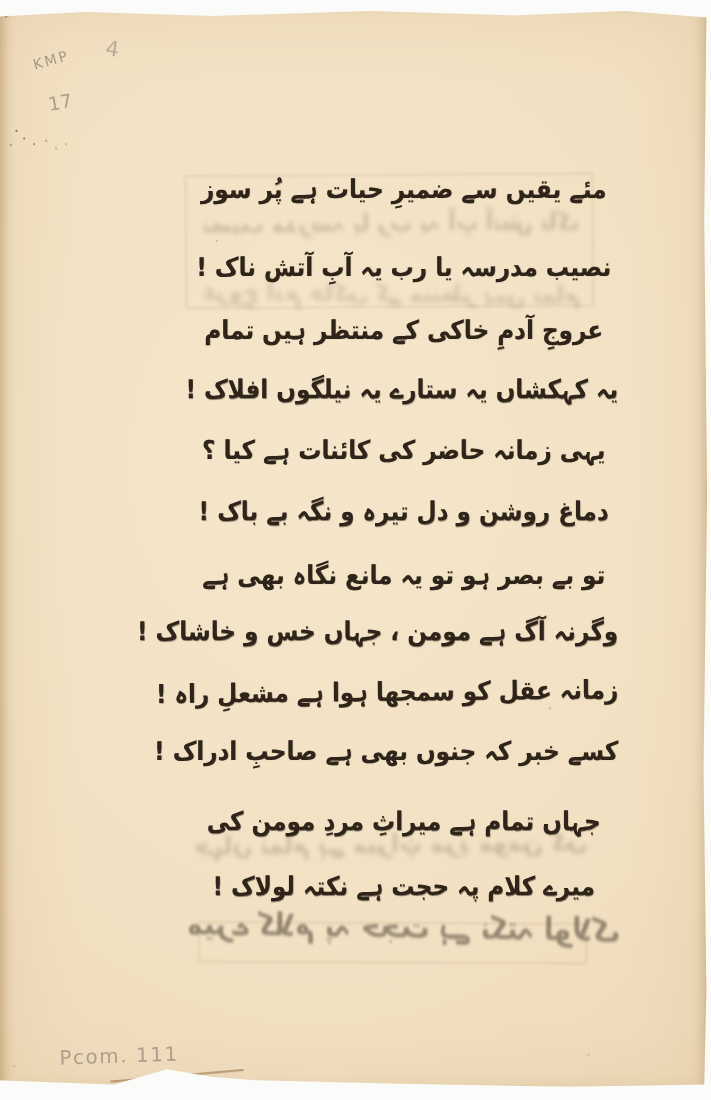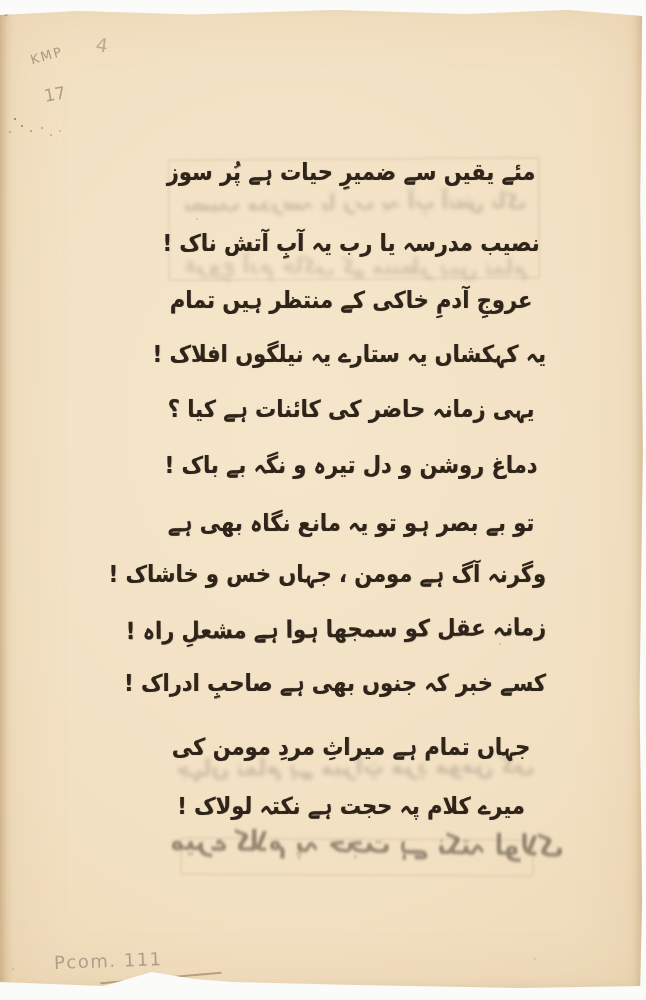--- a/index.html
+++ b/index.html
@@ -68,21 +68,21 @@
     position: absolute;
     border: 2px solid rgba(140,120,88,0.14);
     filter: blur(1.2px);
     border-radius: 2px;
     pointer-events: none;
   }
   .impression.top { left: 168px; top: 158px; width: 368px; height: 118px; transform: rotate(-0.4deg); }
   .impression.bottom { left: 180px; top: 838px; width: 350px; height: 34px; transform: rotate(0.3deg); }
   
   .poem {
-    position: absolute; left: 156px; top: 0;
+    position: absolute; left: 172px; top: 0;
     width: 390px; height: 100%;
   }
   .poem-line {
     position: absolute; left: 0; width: 100%;
     height: 44px; line-height: 44px;
     direction: rtl;
     text-align: center;
     font-family: "DejaVu Sans", sans-serif;
     font-size: 21px; font-weight: 700;
     color: #2e2419;

